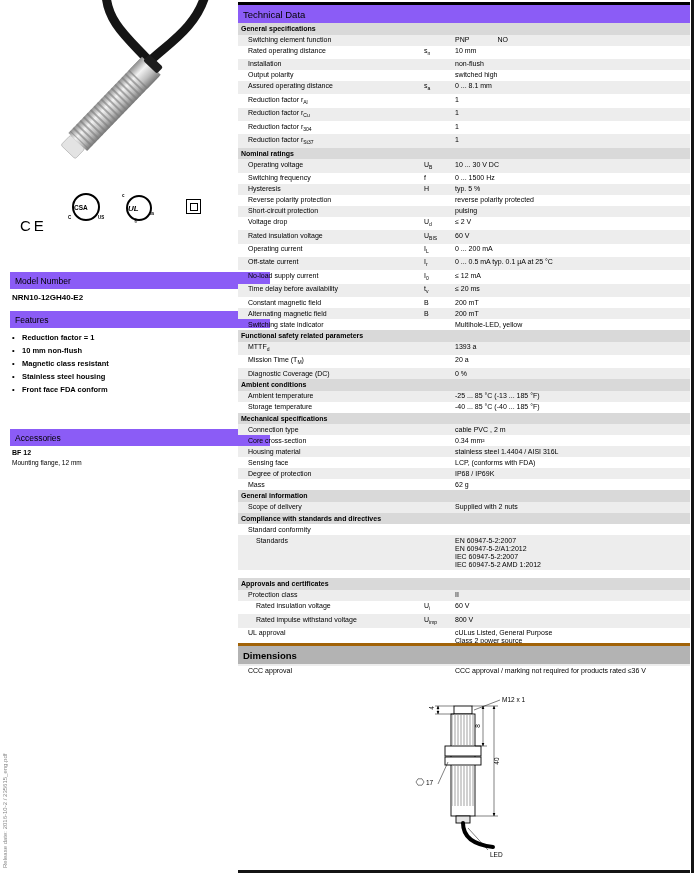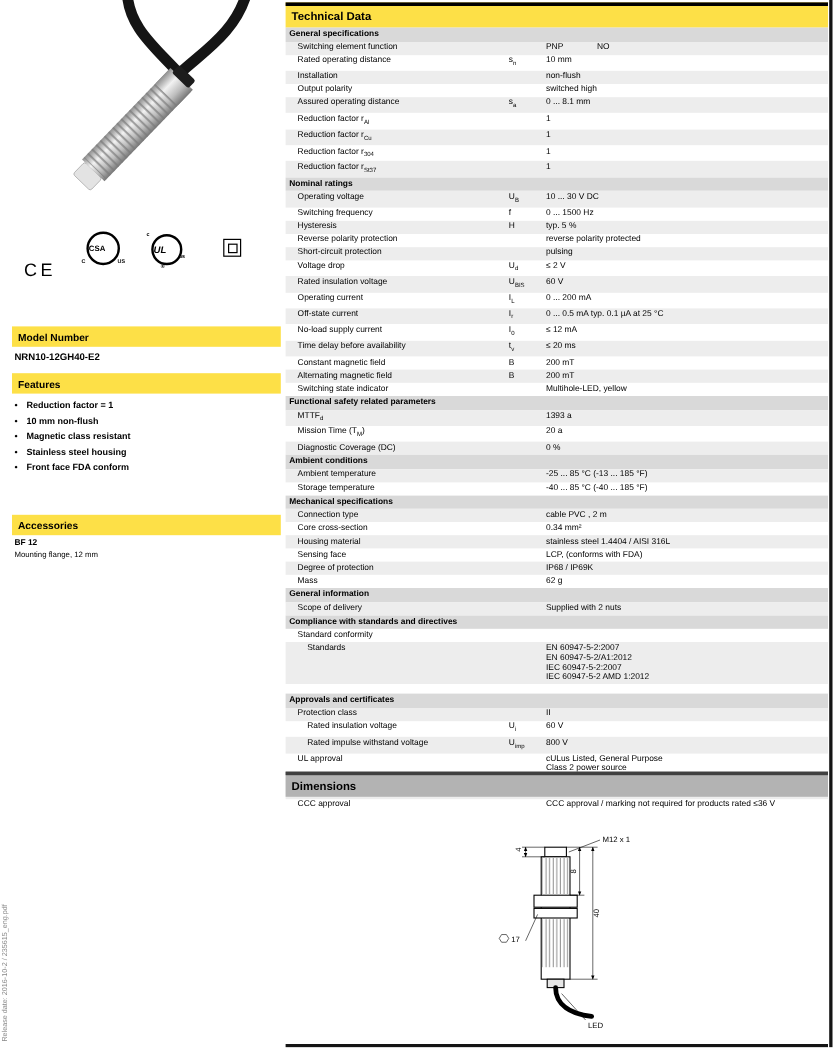--- a/index.html
+++ b/index.html
@@ -16,22 +16,22 @@
   .ce{position:absolute;left:10px;top:24px;font-size:15px;letter-spacing:3px;}
   .logo-circle{position:absolute;border:2px solid #000;border-radius:50%;width:24px;height:24px;
                display:flex;align-items:center;justify-content:flex-start;font-weight:bold;}
   .csa{left:62px;top:0;font-size:6.5px;}
   .ul{left:116px;top:2px;width:22px;height:22px;font-size:8px;font-style:italic;}
   .tiny{position:absolute;font-size:4.5px;font-weight:bold;}
   .sq-outer{position:absolute;left:176px;top:6px;width:13px;height:13px;border:1.5px solid #000;
             display:flex;align-items:center;justify-content:center;}
   .sq-inner{width:6px;height:6px;border:1px solid #000;}
 
-  .bar{background:#fde047;font-weight:bold;font-size:8.5px;padding:4px 5px 3px 5px;box-sizing:border-box;width:100%;}
-  .lbar{position:absolute;left:0;width:224px;}
+  .bar{background:#8b5cf6;font-weight:normal;font-size:8.5px;padding:4px 5px 3px 5px;box-sizing:border-box;width:100%;}
+  .lbar{position:absolute;left:0;width:260px;}
   .model-bar{top:272px;}
   .model-value{position:absolute;left:2px;top:293px;font-weight:bold;font-size:8px;}
   .features-bar{top:311px;}
   ul.features{position:absolute;left:2px;top:331px;margin:0;padding:0;list-style:none;}
   ul.features li{font-weight:bold;font-size:7.5px;line-height:13px;padding-left:10px;position:relative;}
   ul.features li::before{content:"\2022";position:absolute;left:0;top:0;}
   .accessories-bar{top:429px;}
   .acc-name{position:absolute;left:2px;top:449px;font-weight:bold;font-size:7px;}
   .acc-desc{position:absolute;left:2px;top:459px;font-size:6.5px;}
 
@@ -43,21 +43,21 @@
   .trow{display:flex;line-height:8px;padding:1.5px 0;}
   .trow.shade{background:#ededed;}
   .tl{width:186px;padding-left:10px;box-sizing:border-box;}
   .trow.ind .tl{padding-left:18px;}
   .ts{width:31px;}
   .tv{flex:1;padding-right:2px;}
   .tv2{margin-left:28px;}
   .tgap{height:8px;}
   sub{font-size:0.72em;}
 
-  .dims-bar{position:absolute;left:0;top:641px;width:452px;border-top:3px solid #404040;font-size:9.5px;
+  .dims-bar{position:absolute;left:0;top:641px;width:452px;border-top:3px solid #a16207;font-size:9.5px;
             background:#b3b3b3;font-weight:bold;padding:4px 5px 3px 5px;box-sizing:border-box;}
   .dim-svg{position:absolute;left:150px;top:686px;width:220px;height:178px;}
   .bottom-rule{position:absolute;left:0;top:868px;width:452px;height:3px;background:#141414;}
 </style>
 </head>
 <body>
 
 <div class="page">
 
   <div class="side-note">Release date: 2016-10-2 / 235615_eng.pdf</div>

